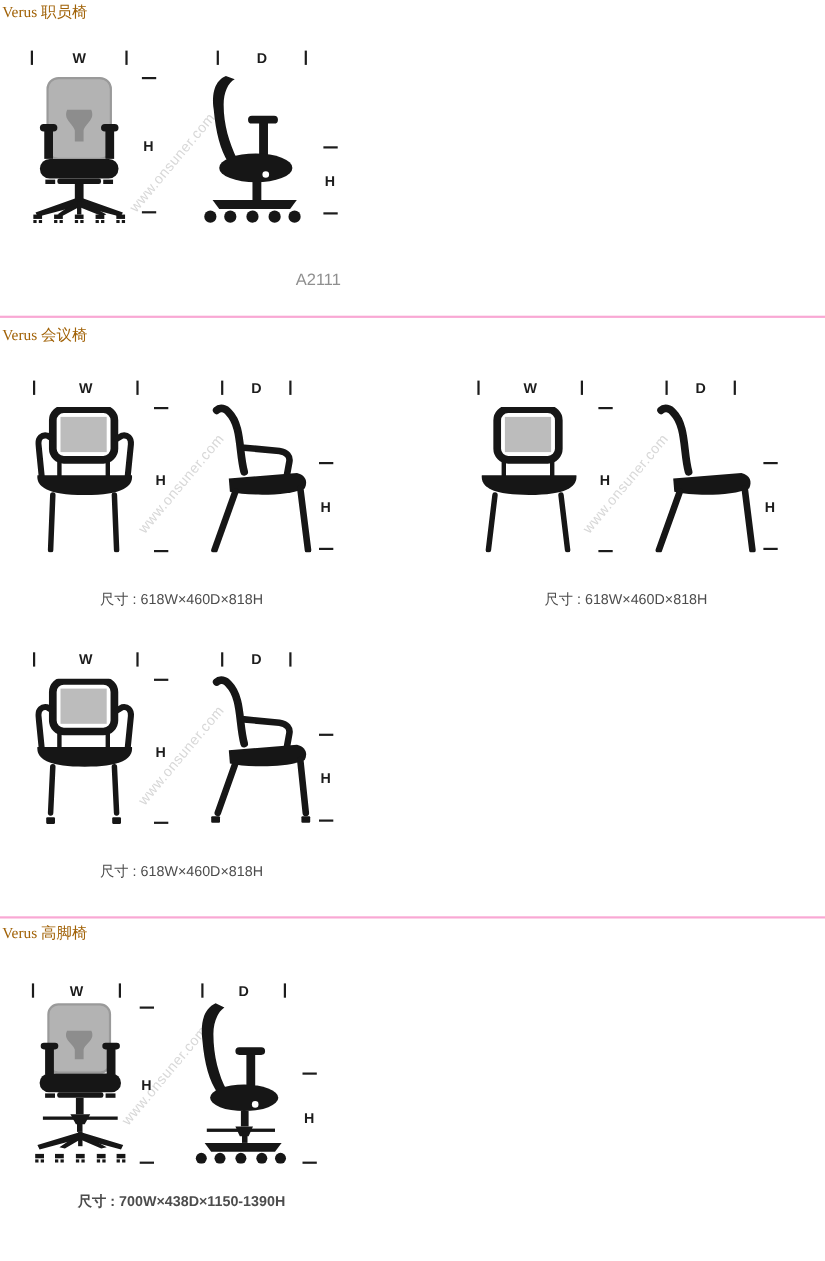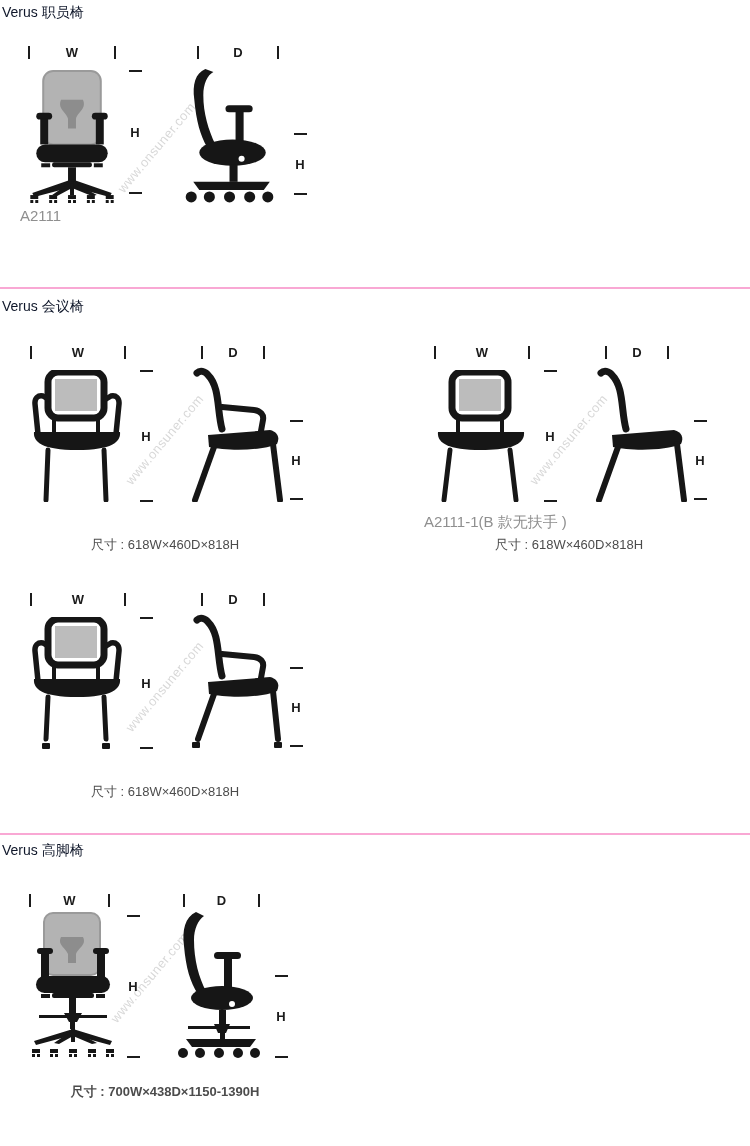--- a/index.html
+++ b/index.html
@@ -1,30 +1,30 @@
 <!DOCTYPE html>
 <html><head>
 <meta charset="utf-8">
 <style>
   html,body{margin:0;padding:0;background:#fff;}
   body{font-family:"Liberation Sans","DejaVu Sans",sans-serif;}
   .page{position:relative;width:750px;height:1146px;background:#fff;overflow:hidden;}
   .section{position:absolute;left:0;width:750px;}
   .section.ruled{border-top:2px solid #f9a8d4;}
-  .sec-title{position:absolute;font-size:14px;color:#0f172a;line-height:1.2;white-space:nowrap;}
+  .sec-title{position:absolute;font-size:14px;color:#a16207;line-height:1.2;white-space:nowrap;font-family:Liberation Serif, serif;}
   .figure{position:absolute;}
   .ruler{position:absolute;display:flex;justify-content:space-between;align-items:center;height:14px;}
   .tick{width:2px;height:13px;background:#1c1c1c;}
   .rlabel{font-size:13px;font-weight:600;color:#1c1c1c;line-height:1;}
   .hcol{position:absolute;display:flex;flex-direction:column;justify-content:space-between;align-items:center;}
   .dash{width:13px;height:2px;background:#1c1c1c;}
   .hletter{font-size:13px;font-weight:600;color:#1c1c1c;line-height:1;}
   .view{position:absolute;}
   .wm{position:absolute;font-size:13px;color:#d8d8d8;transform:rotate(-50deg);white-space:nowrap;letter-spacing:.5px;}
-  .model{position:absolute;left:0;width:290px;text-align:left;font-size:15px;color:#8f8f8f;line-height:1.2;}
+  .model{position:absolute;left:0;width:290px;text-align:right;font-size:15px;color:#8f8f8f;line-height:1.2;margin-top:39px;}
   .dims{position:absolute;left:0;width:290px;text-align:center;font-size:13px;color:#4c4c4c;line-height:1.2;}
 </style>
 </head>
 <body>
 
 <svg width="0" height="0" style="position:absolute" aria-hidden="true">
   <defs>
 
     <symbol id="s-off-front" viewBox="0 0 88 136">
       <rect x="15" y="3" width="58" height="74" rx="10" fill="#b3b3b3" stroke="#9a9a9a" stroke-width="2"></rect>
@@ -318,21 +318,20 @@
         <span class="dash"></span>
       </div>
       <svg class="view" style="left:158px;top:25px;" width="106" height="135">
           <use href="#s-conf-side-b"></use>
         </svg>
       <div class="hcol" style="left:266px;top:78px;width:20px;height:80px;">
         <span class="dash"></span>
         <span class="hletter">H</span>
         <span class="dash"></span>
       </div>
-      <div class="model" style="top:171px;">A2111-1(B 款无扶手 )</div>
       <div class="dims" style="top:195px;">尺寸 : 618W×460D×818H</div>
     </div>
 
     <div class="figure" style="left:20px;top:300px;width:310px;height:230px;">
       <div class="wm" style="left:88px;top:90px;">www.onsuner.com</div>
       <div class="ruler" style="left:10px;top:3px;width:96px;">
         <span class="tick"></span>
         <span class="rlabel">W</span>
         <span class="tick"></span>
       </div>

